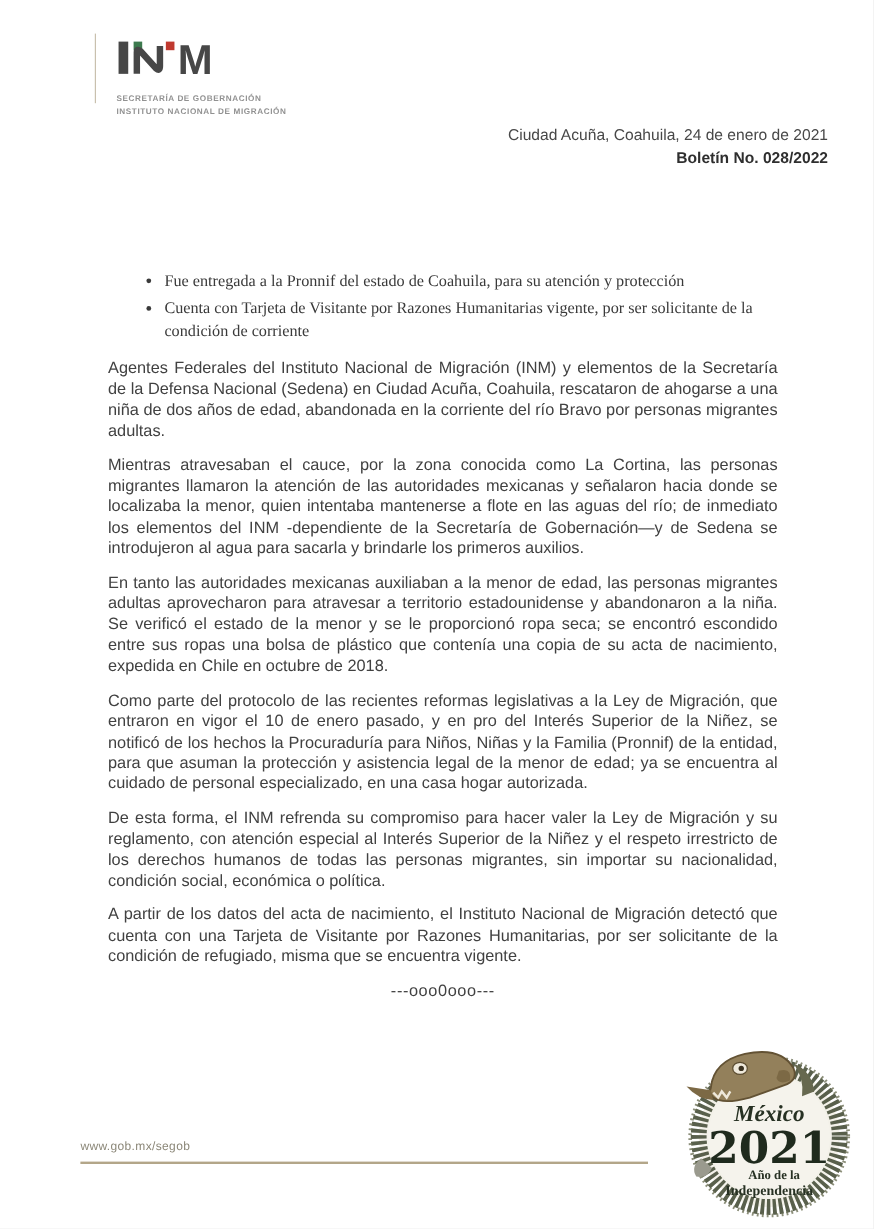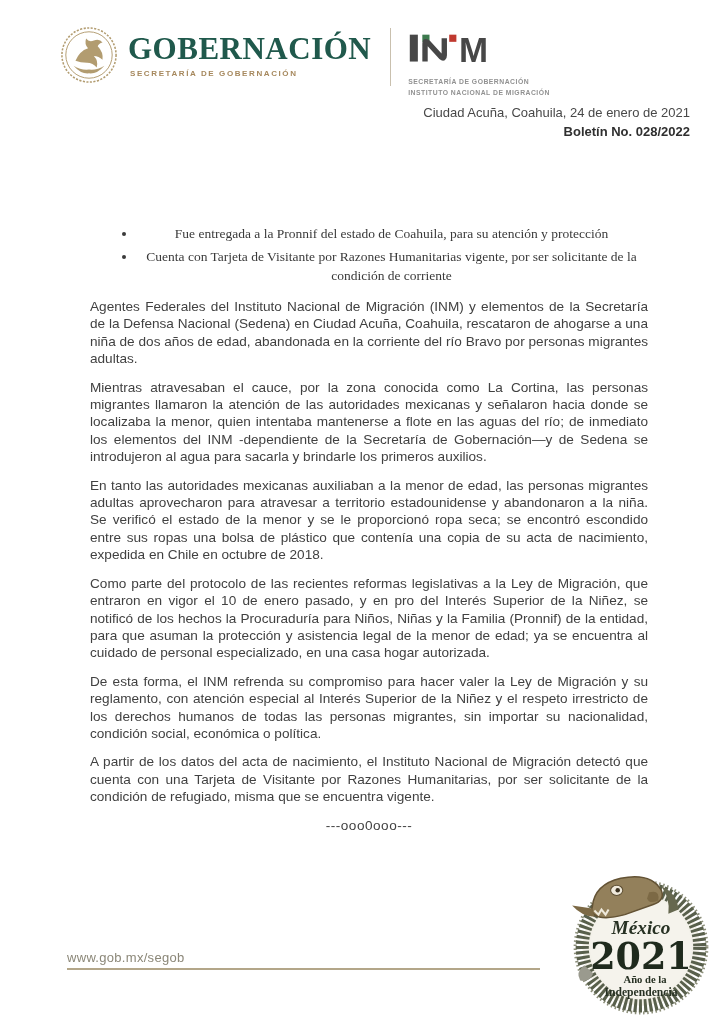--- a/index.html
+++ b/index.html
@@ -33,54 +33,40 @@
     position:absolute;top:160px;left:0;right:0;margin:0 auto;max-width:545px;
     text-align:center;font-family:"Liberation Serif",serif;font-weight:bold;
     font-size:16px;line-height:1.55;color:#272727;
   }
   
   .bullets{
     position:absolute;top:224px;left:115px;right:82px;
     font-family:"Liberation Serif",serif;font-size:13.5px;color:#3a3a3a;
   }
   .bullets ul{margin:0;padding-left:22px;}
-  .bullets li{margin-bottom:3px;line-height:1.45;text-align:center;}
+  .bullets li{margin-bottom:3px;line-height:1.45;}
   
   .body-text{
     position:absolute;top:298px;left:90px;width:558px;
     font-size:13.6px;line-height:17.4px;text-align:justify;color:#414141;
   }
   .body-text p{margin:0 0 11px 0;}
   .closing{text-align:center;margin-top:0;letter-spacing:.5px;}
   
-  .footer-url{position:absolute;left:67px;top:950px;font-size:13px;color:#8b8778;letter-spacing:.3px;}
+  .footer-url{position:absolute;left:67px;top:950px;font-size:10px;color:#8b8778;letter-spacing:.3px;}
   .footer-rule{position:absolute;left:67px;top:968px;width:473px;height:2px;background:#b3a689;}
   .emblem{position:absolute;right:12px;top:864px;width:152px;height:156px;}
 </style>
 </head>
 <body>
 
 <div class="page">
 
   <div class="header">
 
-    <div class="gob-logo">
-      <svg width="58" height="58" viewBox="0 0 60 60">
-        <circle cx="30" cy="30" r="28" fill="none" stroke="#b29c70" stroke-width="1.6" stroke-dasharray="2.2 1.5"></circle>
-        <circle cx="30" cy="30" r="24" fill="none" stroke="#b29c70" stroke-width="1"></circle>
-        <g fill="#b29c70">
-          <path d="M16 36 Q20 26 29 23 Q25 19 27 13 Q30 17 35 15 Q41 13 44 17 Q40 18 39 21 Q45 27 44 35 Q40 31 35 31 Q40 36 38 43 Q34 38 28 38 Q21 38 16 36 Z"></path>
-          <path d="M14 41 Q22 46 30 45 Q38 46 46 41 Q38 50 30 49 Q22 50 14 41 Z"></path>
-        </g>
-      </svg>
-      <div class="gob-text">
-        <div class="gob-title">GOBERNACIÓN</div>
-        <div class="gob-sub">SECRETARÍA DE GOBERNACIÓN</div>
-      </div>
-    </div>
 
     <div class="header-divider"></div>
 
     <div class="inm-block">
       <svg width="86" height="36" viewBox="0 0 96 40">
         <rect x="2" y="4" width="9" height="30" fill="#474747"></rect>
         <rect x="16" y="4" width="8" height="8" fill="#3d7a4e"></rect>
         <path d="M19 34 L19 14 Q19 10 22.5 13 L37 29 Q40.5 32 40.5 27 L40.5 8" fill="none" stroke="#474747" stroke-width="6" stroke-linejoin="round"></path>
         <rect x="46" y="4" width="8" height="8" fill="#c0392f"></rect>
         <text x="57" y="34" font-family="Liberation Sans, sans-serif" font-weight="bold" font-size="39" fill="#474747">M</text>

